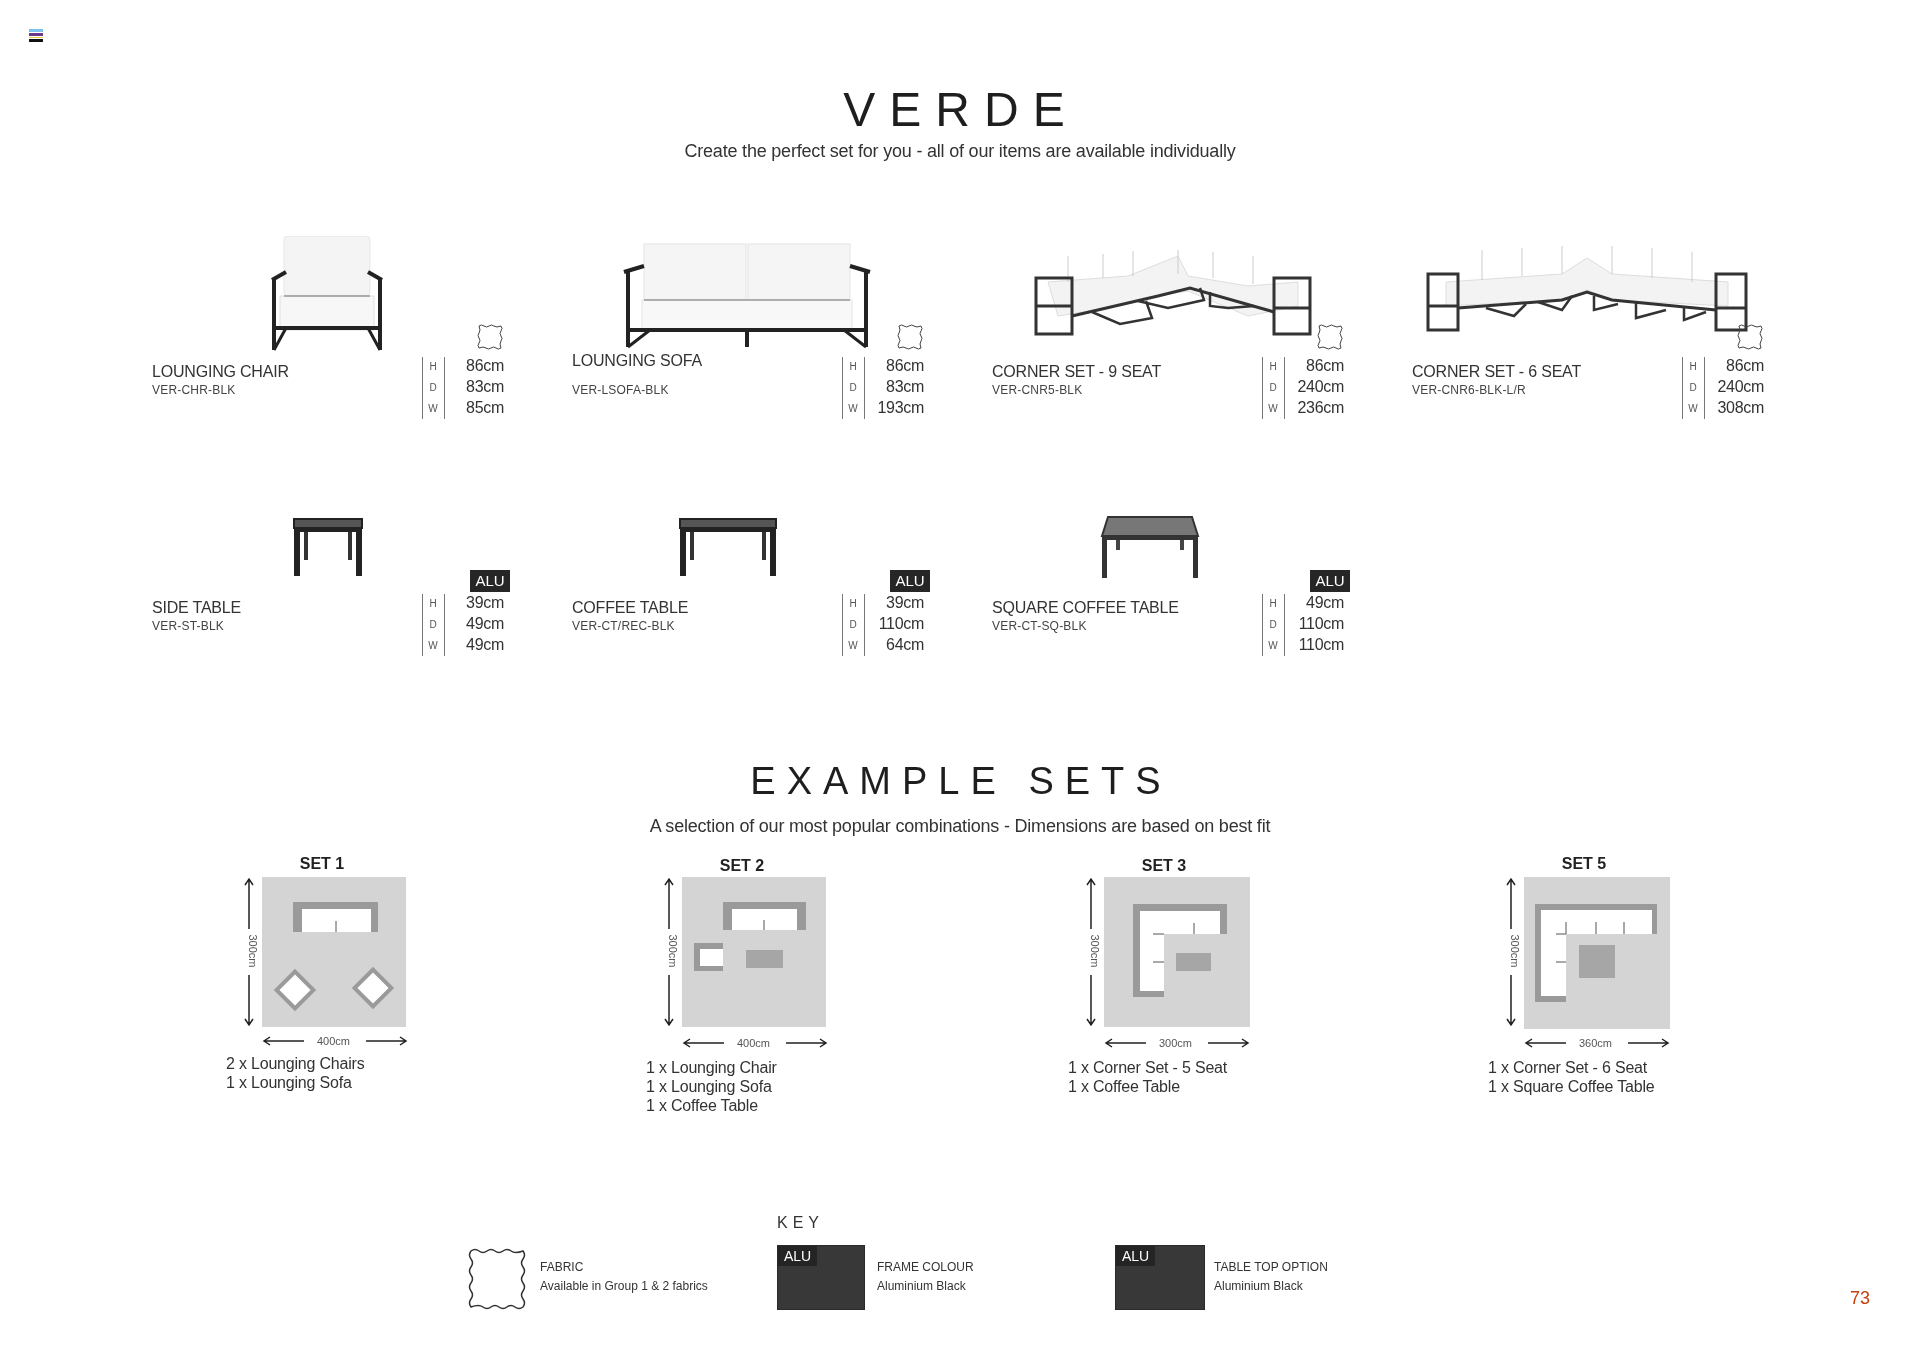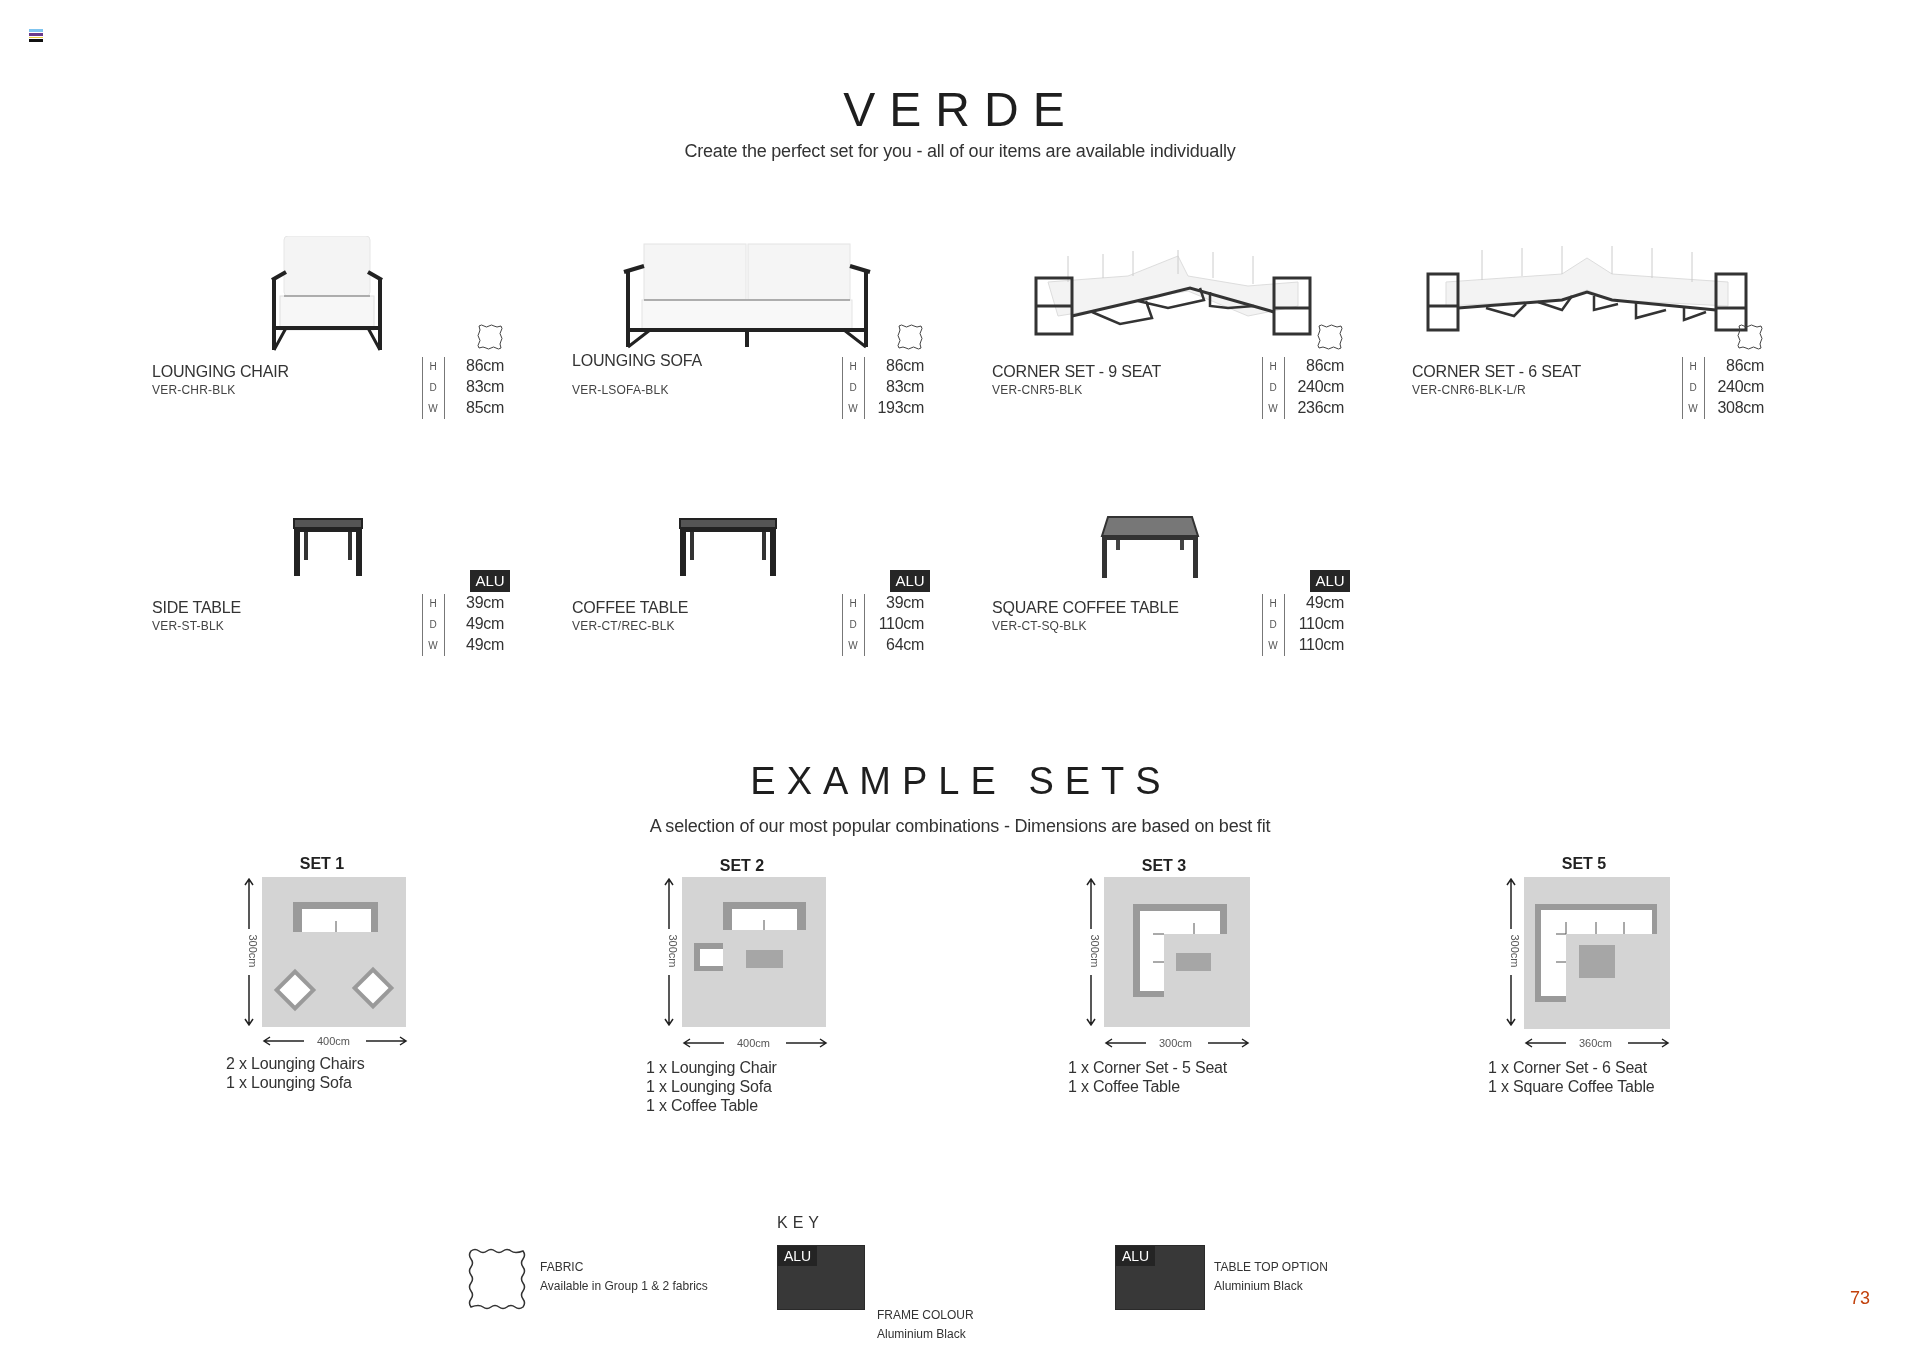--- a/index.html
+++ b/index.html
@@ -406,21 +406,21 @@
   <path d="M4 4 Q8 1 12 4 Q16 7 20 4 Q24 1 28 4 Q32 7 36 4 Q40 1 44 4 Q48 7 56 4 Q59 8 56 12 Q53 16 56 20 Q59 24 56 28 Q53 32 56 36 Q59 40 56 44 Q53 48 56 52 Q59 56 56 60 Q52 63 48 60 Q44 57 40 60 Q36 63 32 60 Q28 57 24 60 Q20 63 16 60 Q12 57 4 60 Q1 56 4 52 Q7 48 4 44 Q1 40 4 36 Q7 32 4 28 Q1 24 4 20 Q7 16 4 12 Q1 8 4 4 Z" fill="none" stroke="#333" stroke-width="1.5"></path>
 </svg>
 <div class="key-text" style="left:540px;top:1258px">
   <div>FABRIC</div>
   <div>Available in Group 1 &amp; 2 fabrics</div>
 </div>
 
 <div class="swatch" style="left:777px;top:1245px;width:88px;height:65px">
   <span class="tag">ALU</span>
 </div>
-<div class="key-text" style="left:877px;top:1306px">
+<div class="key-text" style="left:877px;top:1258px">
   <div>FRAME COLOUR</div>
   <div>Aluminium Black</div>
 </div>
 
 <div class="swatch" style="left:1115px;top:1245px;width:90px;height:65px">
   <span class="tag">ALU</span>
 </div>
 <div class="key-text" style="left:1214px;top:1258px">
   <div>TABLE TOP OPTION</div>
   <div>Aluminium Black</div>

